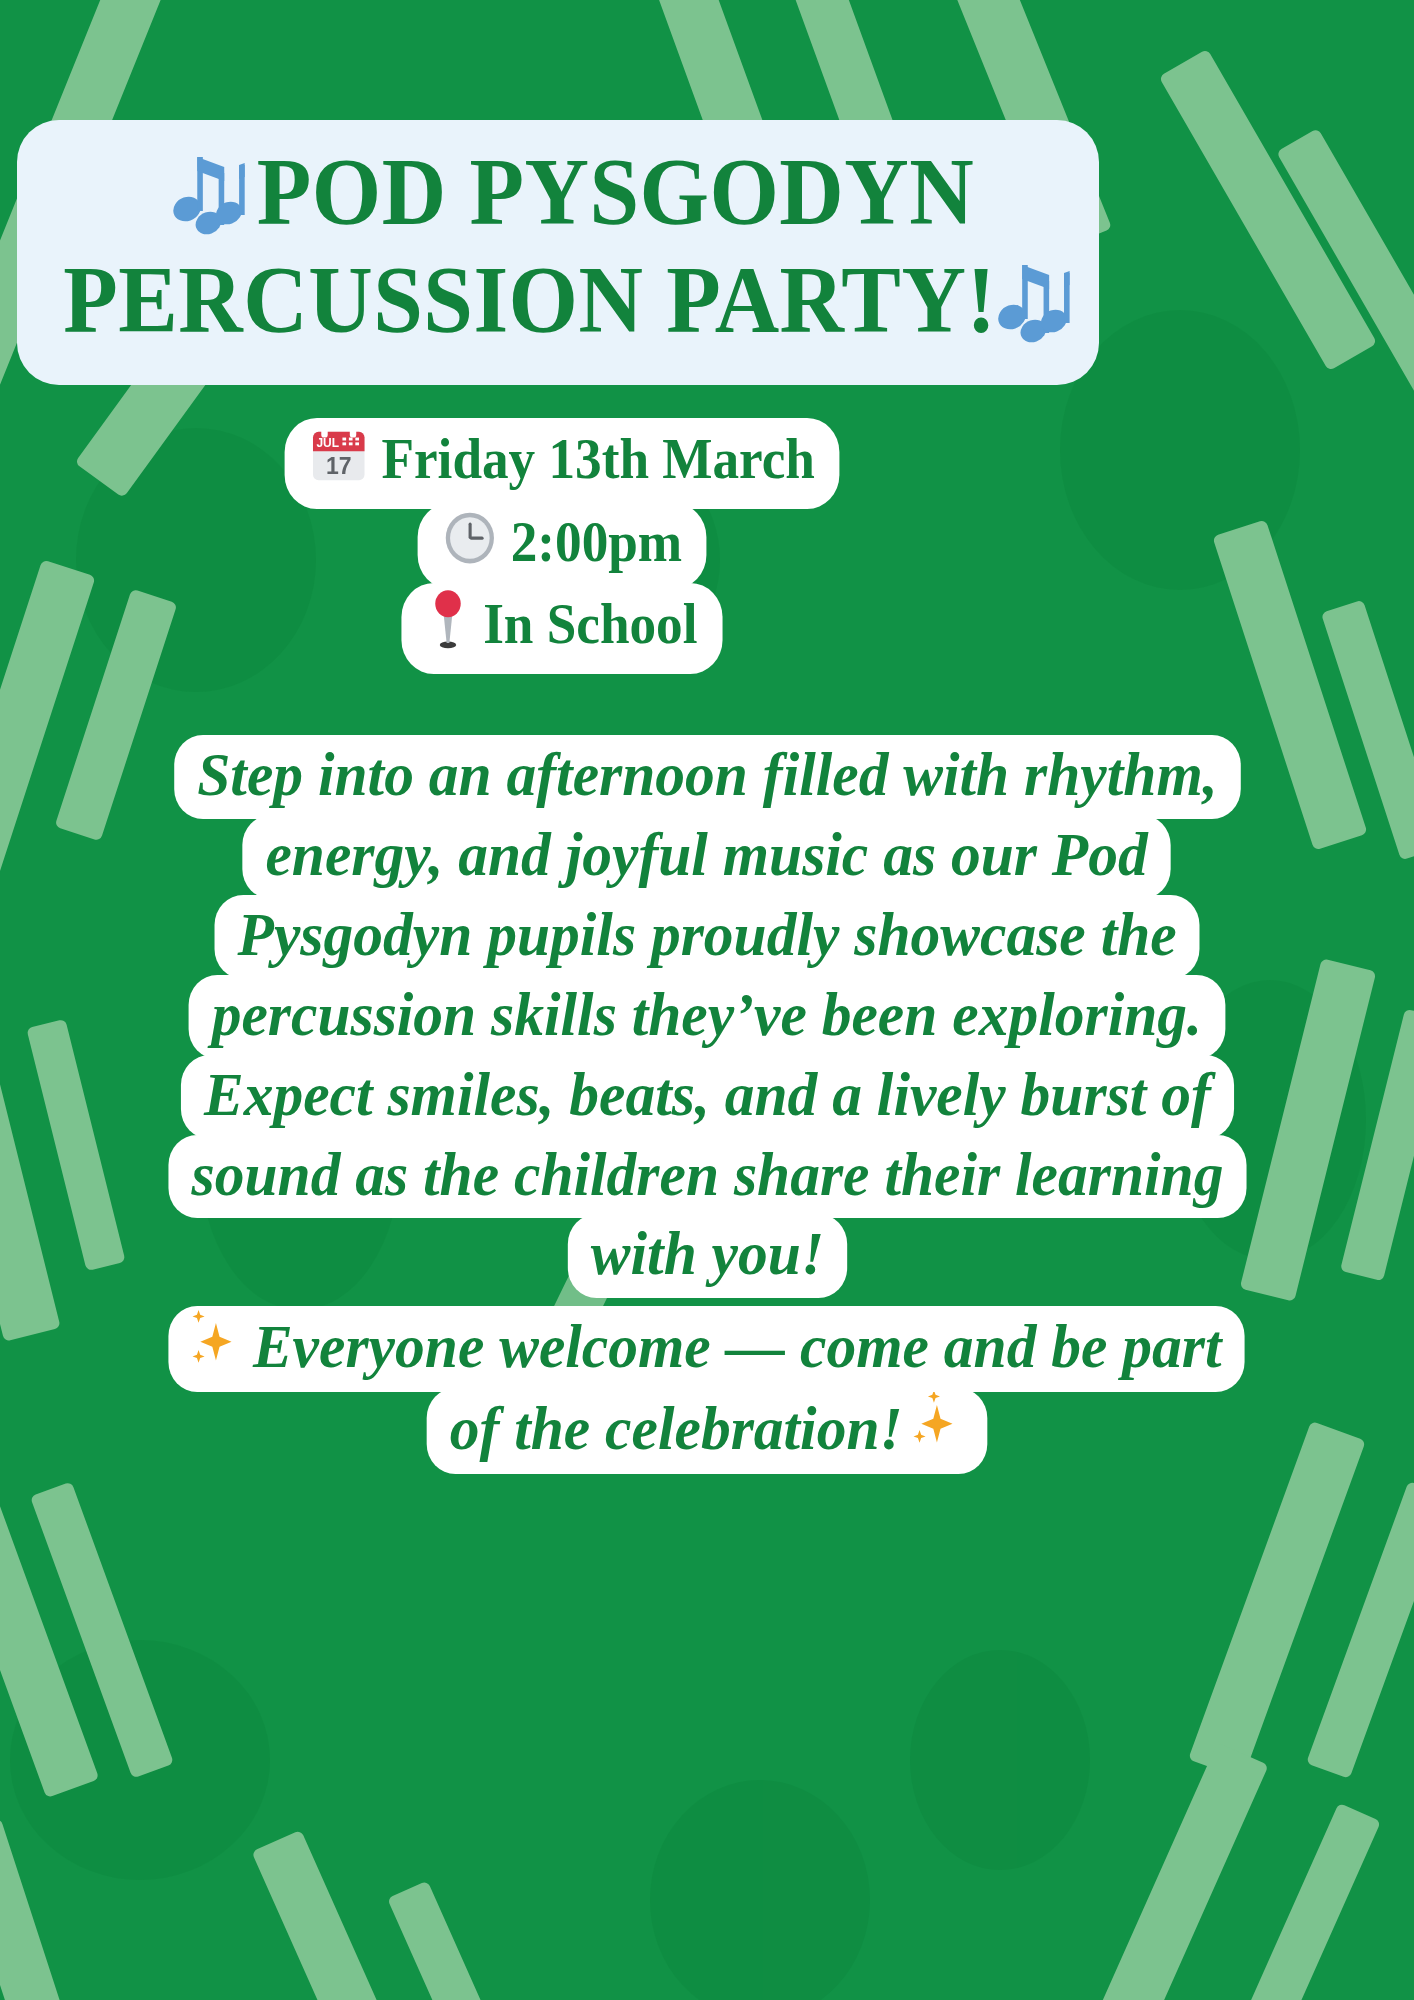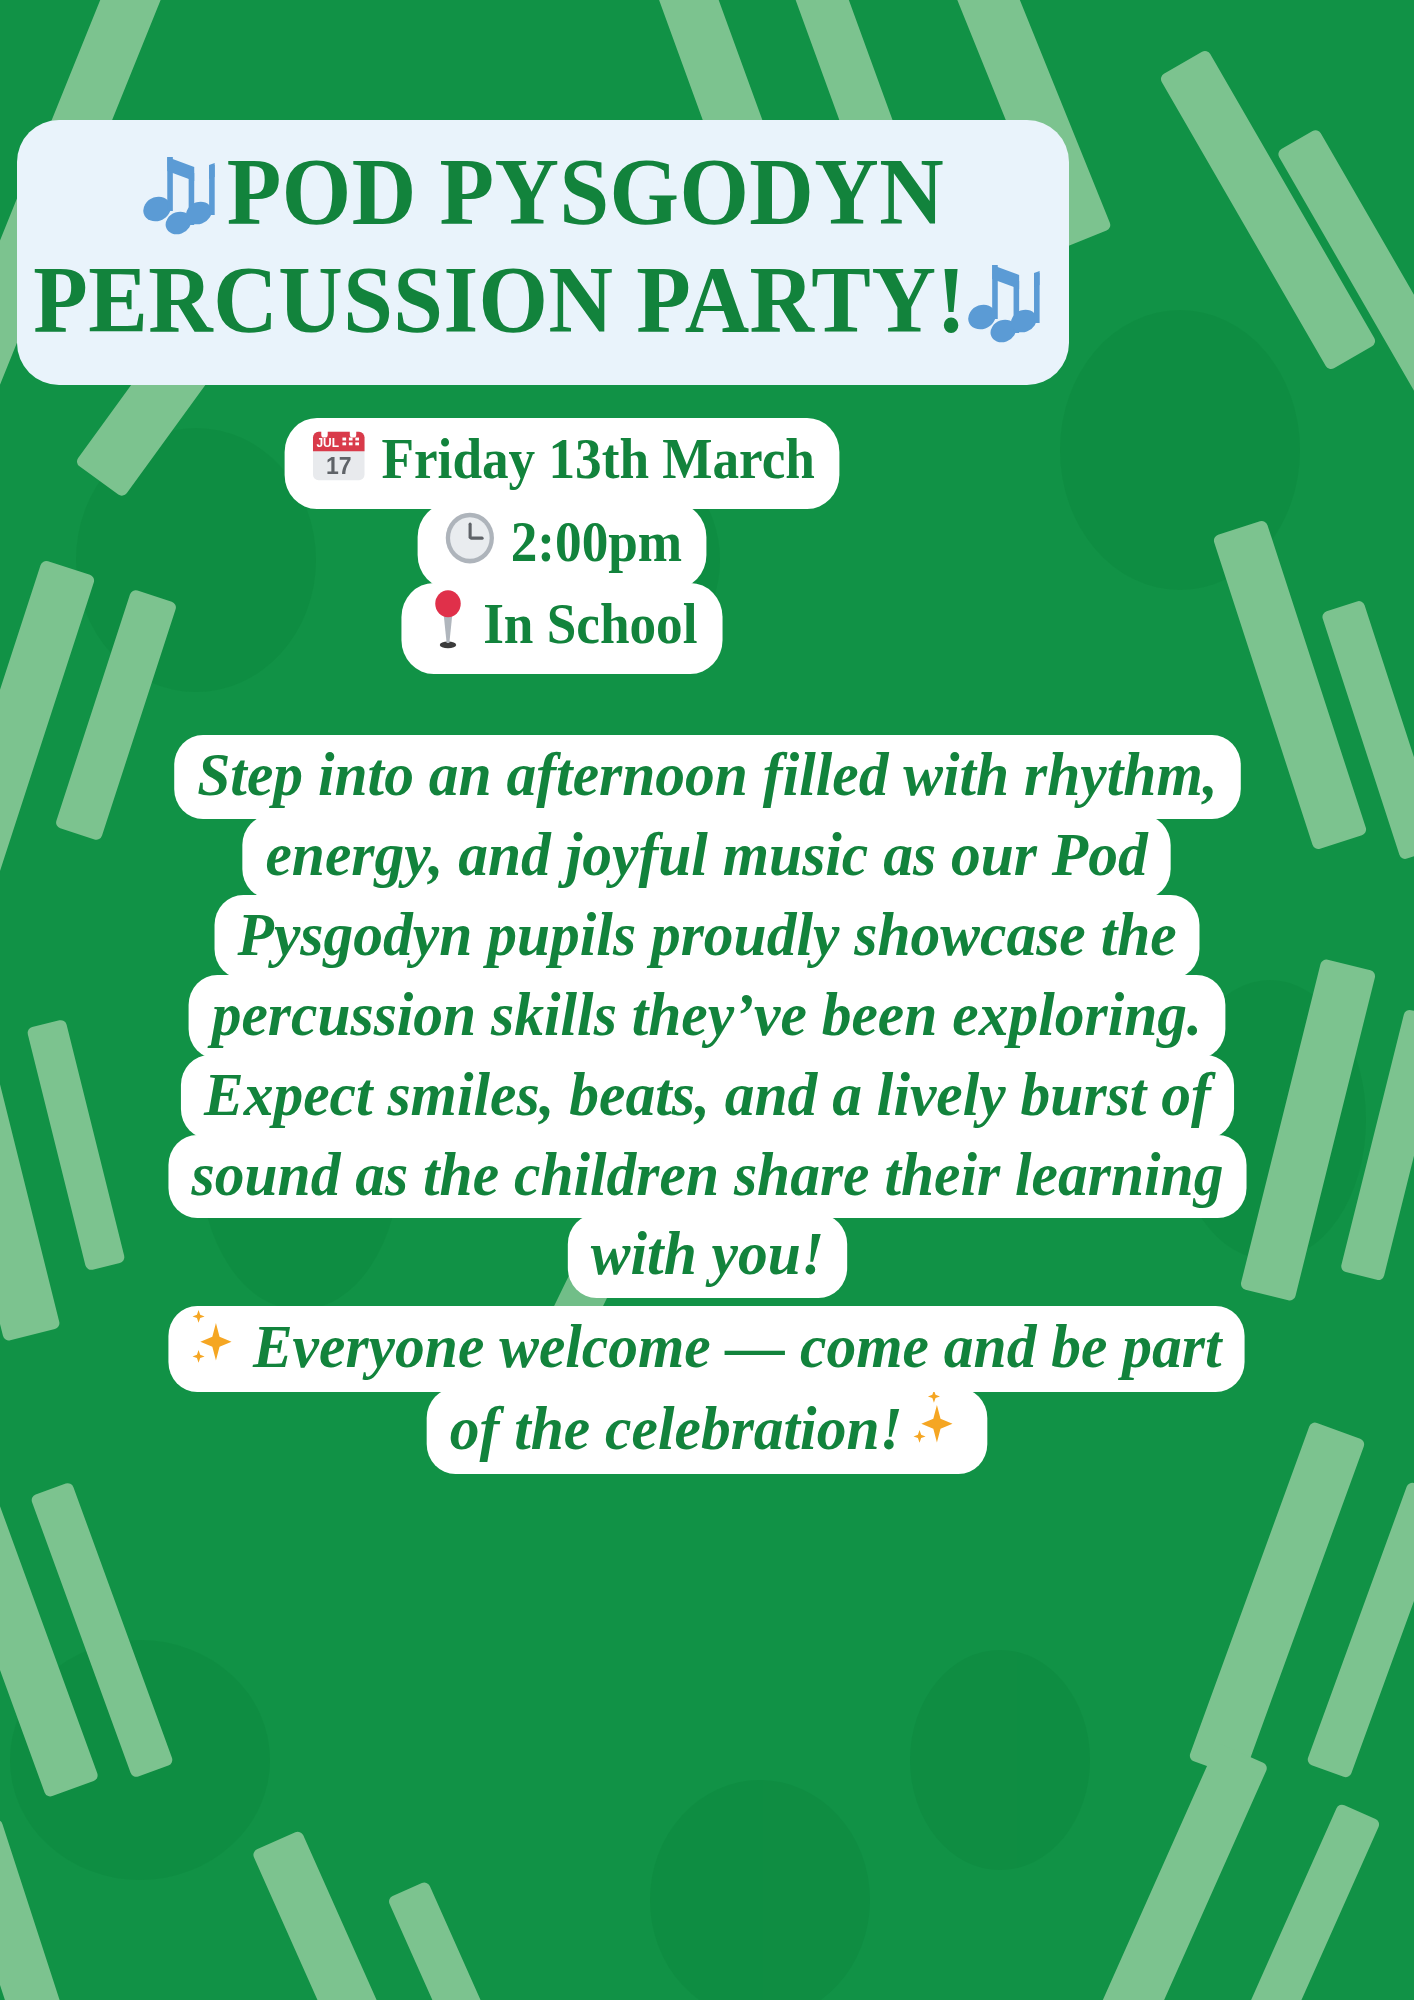--- a/index.html
+++ b/index.html
@@ -19,21 +19,21 @@
   }
   
   .bg-layer{position:absolute;inset:0;width:100%;height:100%;pointer-events:none;}
 
   
   .title-card{
     position:absolute;
     left:17px;top:120px;width:1052px;height:265px;
     background:#e9f3fb;
     border-radius:42px;
-    display:flex;align-items:center;justify-content:center;
+    display:flex;align-items:center;justify-content:center;padding-left:30px;
   }
   .title-text{
     font-family:"Liberation Serif", serif;
     font-weight:bold;
     color:#12833c;
     font-size:96px;
     line-height:.98;
     text-align:center;
     letter-spacing:.5px;
     transform:scaleX(.93);

